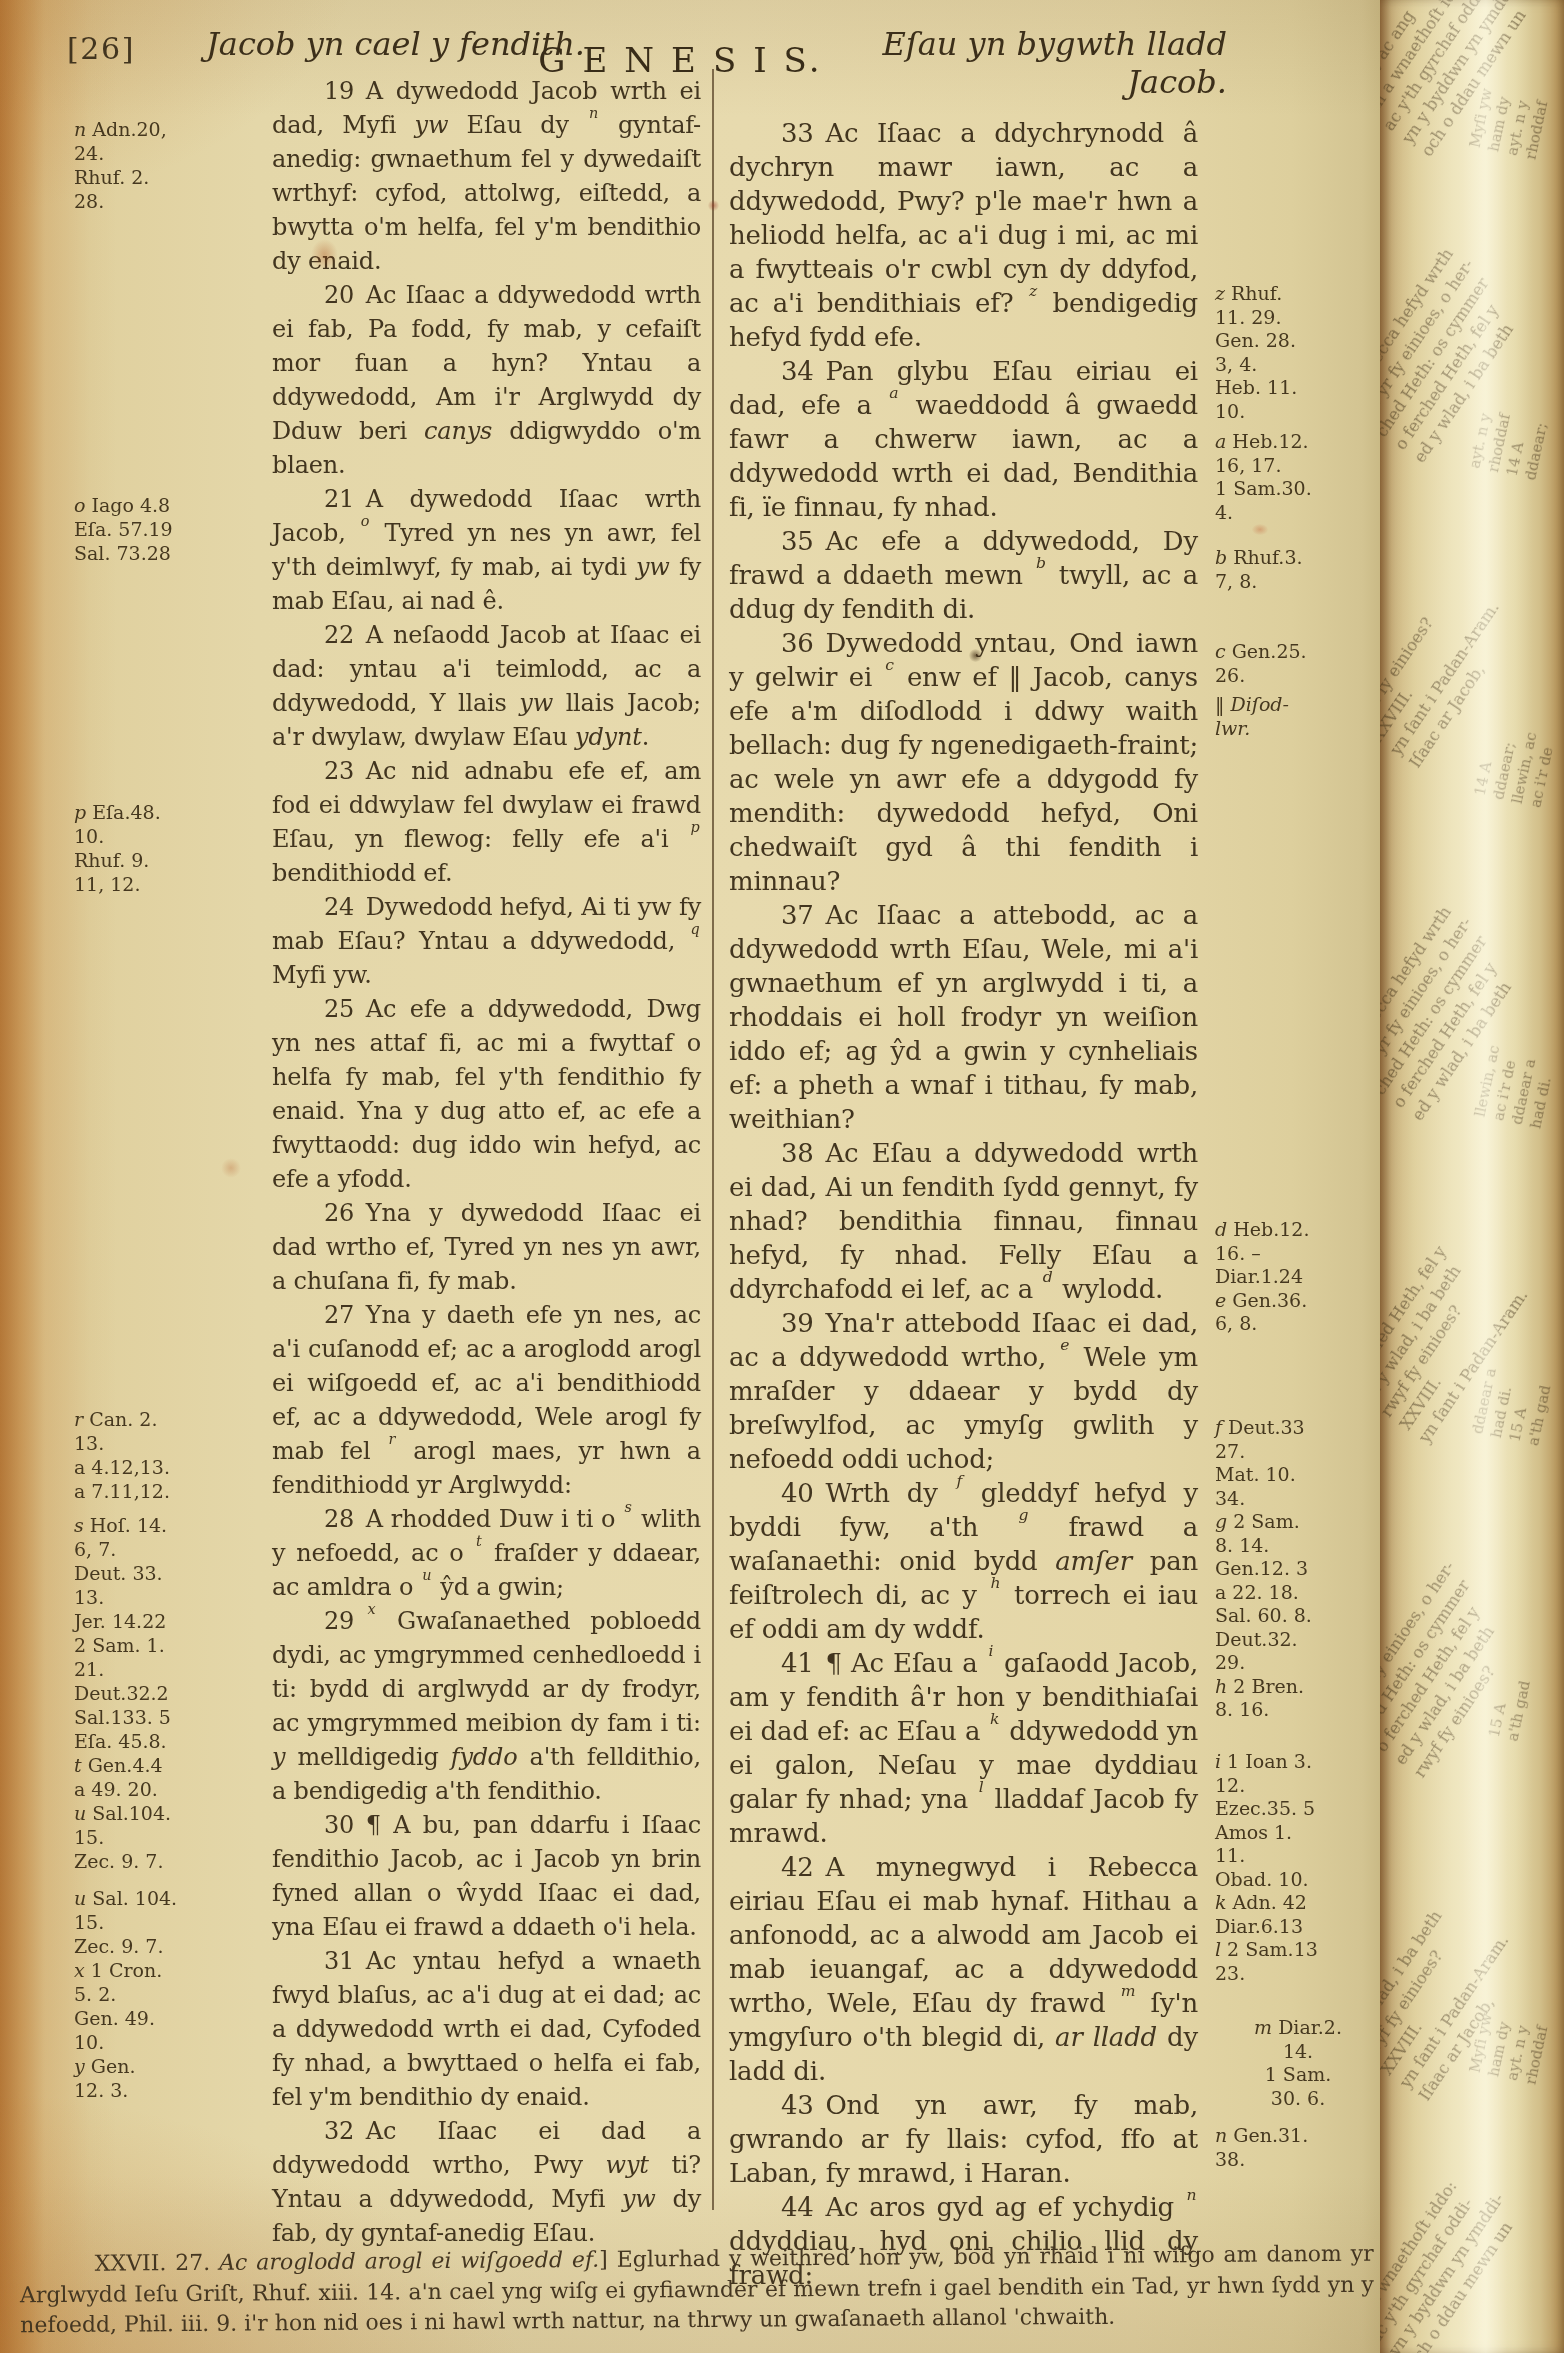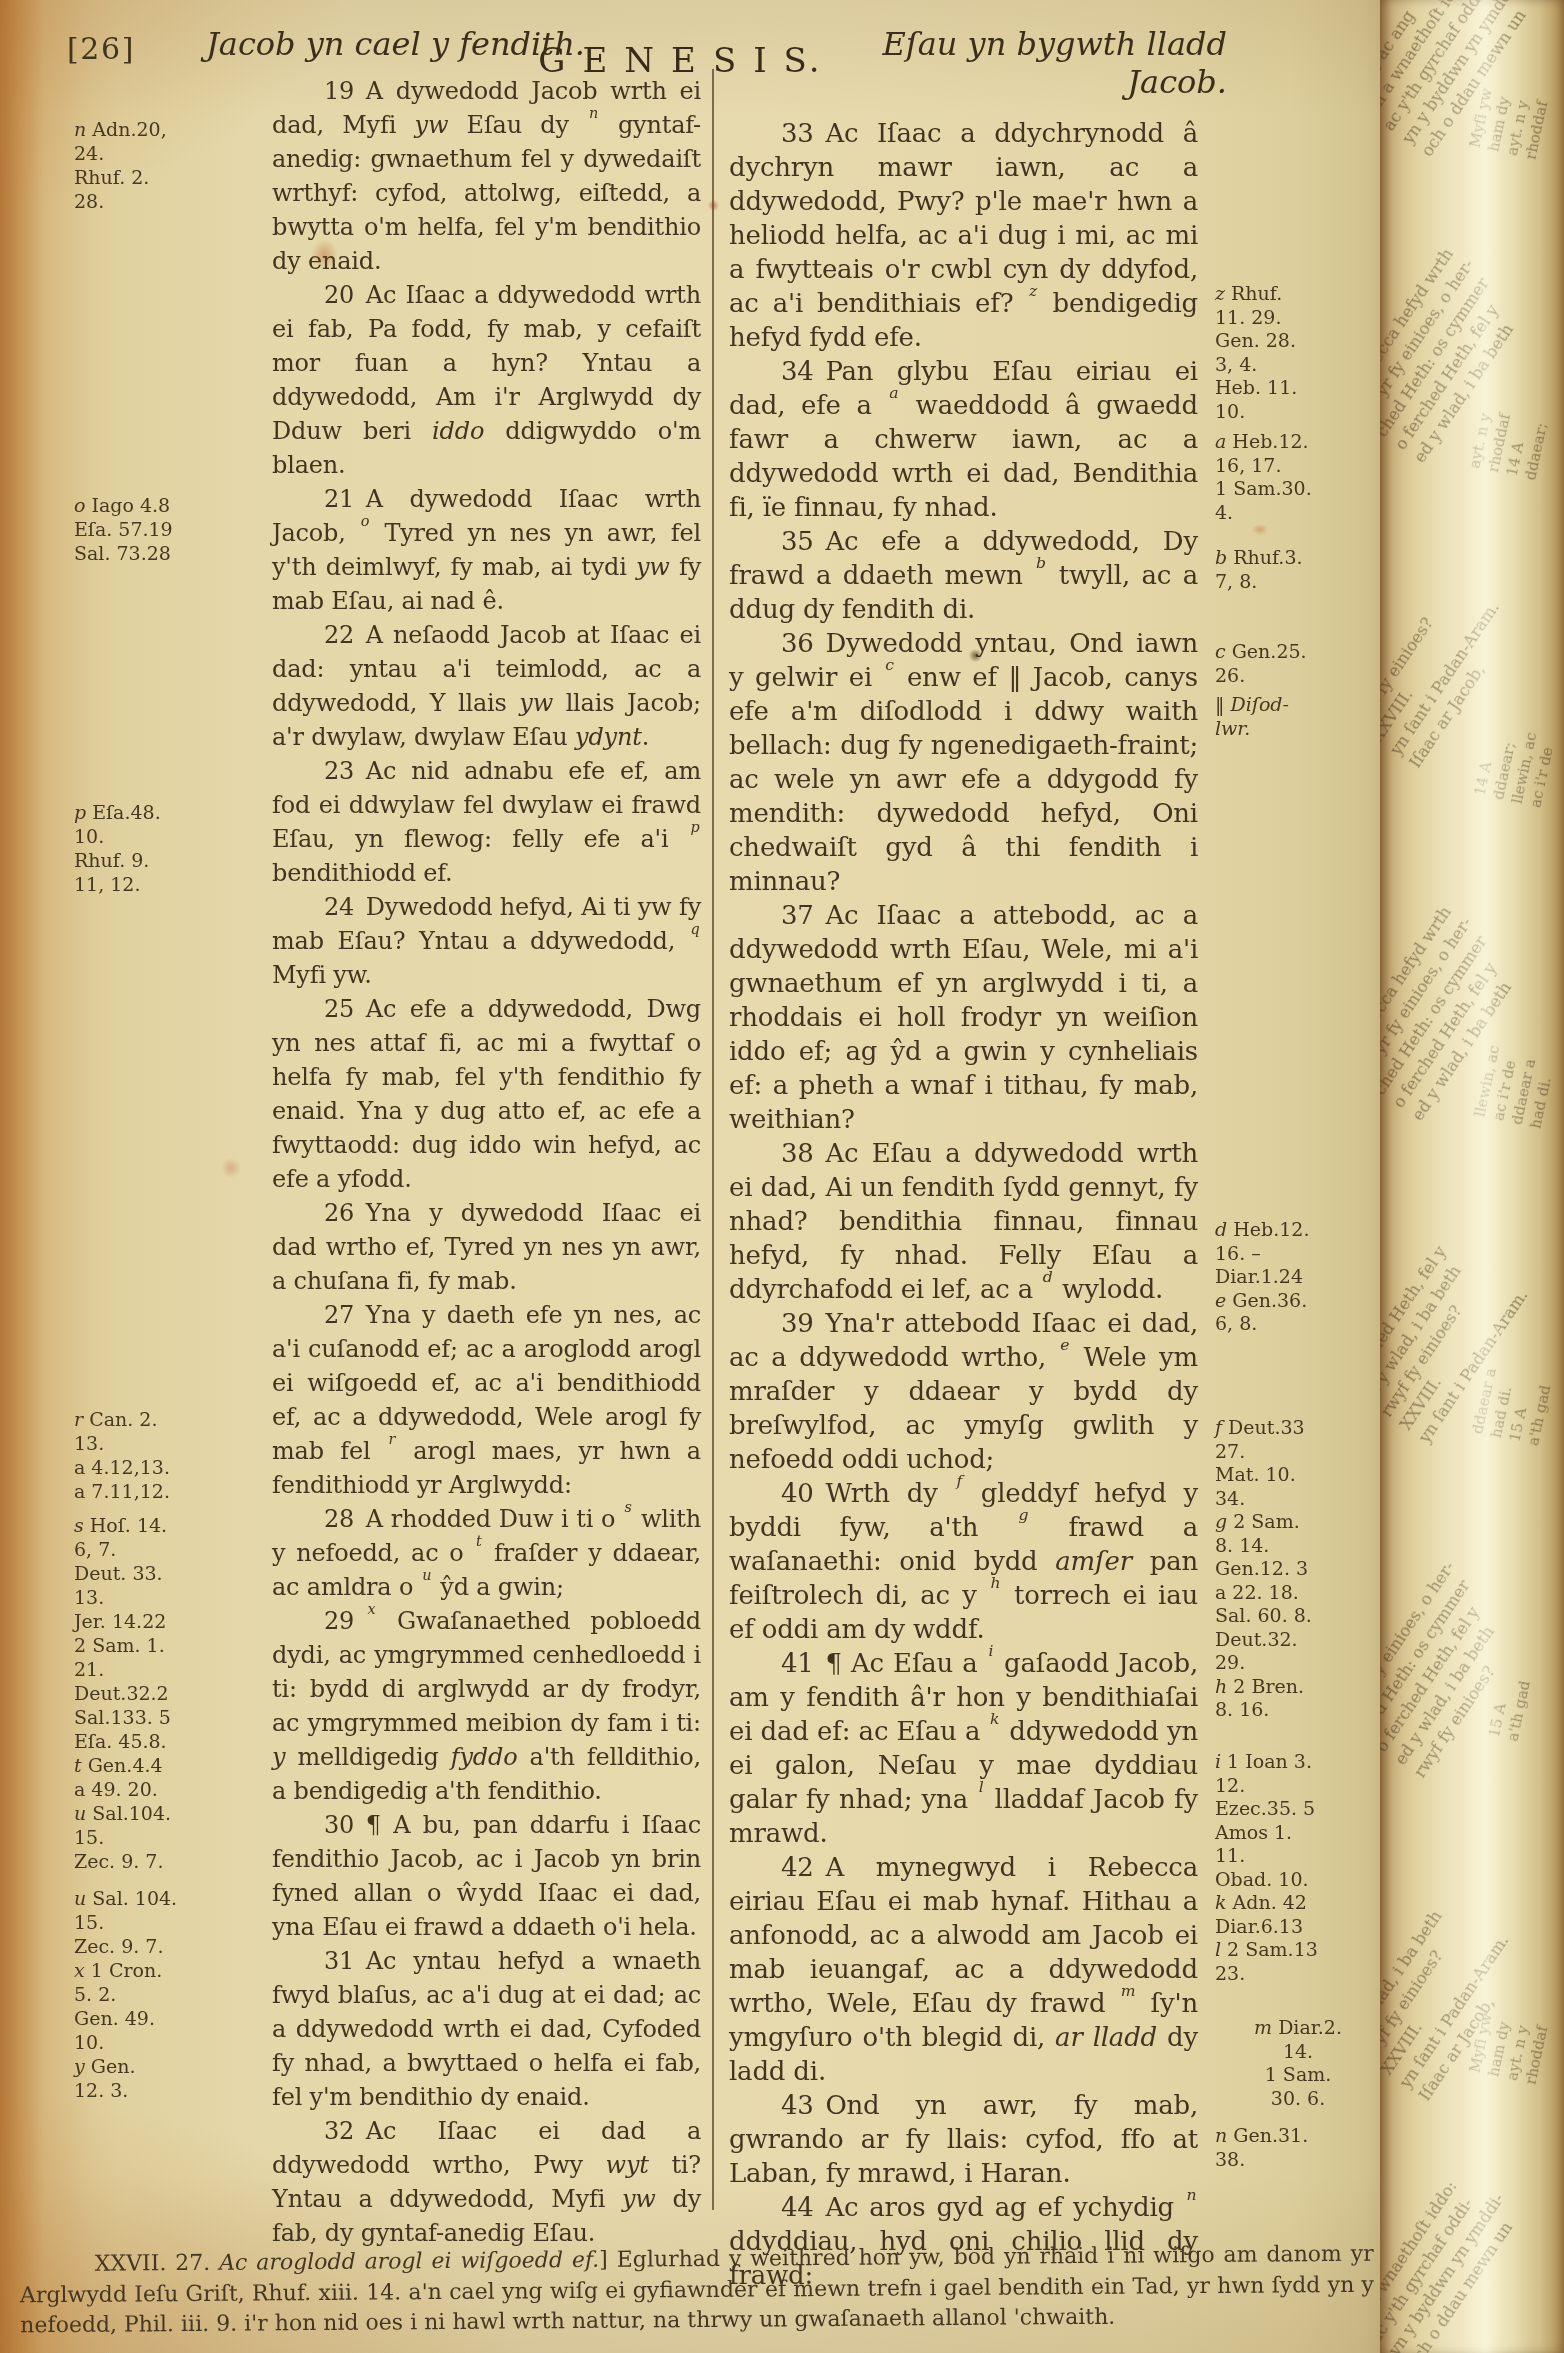--- a/index.html
+++ b/index.html
@@ -154,21 +154,21 @@
       <div class="mnote" style="top: 2016px; text-align: center;"><i>m</i> Diar.2.
 14.
 1 Sam.
 30. 6.</div>
       <div class="mnote" style="top: 2124px;"><i>n</i> Gen.31.
 38.</div>
     </div>
 
   <div class="text-col" id="left-verses">
       <p class="verse"><span class="vnum">19</span>A dywedodd Jacob wrth ei dad, Myfi <i>yw</i> Eſau dy <sup class="ref">n</sup> gyntaf-anedig: gwnaethum fel y dywedaiſt wrthyf: cyfod, attolwg, eiſtedd, a bwytta o'm helfa, fel y'm bendithio dy enaid.</p>
-      <p class="verse"><span class="vnum">20</span>Ac Iſaac a ddywedodd wrth ei fab, Pa fodd, fy mab, y cefaiſt mor fuan a hyn? Yntau a ddywedodd, Am i'r Arglwydd dy Dduw beri <i>iddo</i> ddigwyddo o'm blaen.</p>
+      <p class="verse"><span class="vnum">20</span>Ac Iſaac a ddywedodd wrth ei fab, Pa fodd, fy mab, y cefaiſt mor fuan a hyn? Yntau a ddywedodd, Am i'r Arglwydd dy Dduw beri <i>canys</i> ddigwyddo o'm blaen.</p>
       <p class="verse"><span class="vnum">21</span>A dywedodd Iſaac wrth Jacob, <sup class="ref">o</sup> Tyred yn nes yn awr, fel y'th deimlwyf, fy mab, ai tydi <i>yw</i> fy mab Eſau, ai nad ê.</p>
       <p class="verse"><span class="vnum">22</span>A neſaodd Jacob at Iſaac ei dad: yntau a'i teimlodd, ac a ddywedodd, Y llais <i>yw</i> llais Jacob; a'r dwylaw, dwylaw Eſau <i>ydynt</i>.</p>
       <p class="verse"><span class="vnum">23</span>Ac nid adnabu efe ef, am fod ei ddwylaw fel dwylaw ei frawd Eſau, yn flewog: felly efe a'i <sup class="ref">p</sup> bendithiodd ef.</p>
       <p class="verse"><span class="vnum">24</span>Dywedodd hefyd, Ai ti yw fy mab Eſau? Yntau a ddywedodd, <sup class="ref">q</sup> Myfi yw.</p>
       <p class="verse"><span class="vnum">25</span>Ac efe a ddywedodd, Dwg yn nes attaf fi, ac mi a fwyttaf o helfa fy mab, fel y'th fendithio fy enaid. Yna y dug atto ef, ac efe a fwyttaodd: dug iddo win hefyd, ac efe a yfodd.</p>
       <p class="verse"><span class="vnum">26</span>Yna y dywedodd Iſaac ei dad wrtho ef, Tyred yn nes yn awr, a chuſana fi, fy mab.</p>
       <p class="verse"><span class="vnum">27</span>Yna y daeth efe yn nes, ac a'i cuſanodd ef; ac a aroglodd arogl ei wiſgoedd ef, ac a'i bendithiodd ef, ac a ddywedodd, Wele arogl fy mab fel <sup class="ref">r</sup> arogl maes, yr hwn a fendithiodd yr Arglwydd:</p>
       <p class="verse"><span class="vnum">28</span>A rhodded Duw i ti o <sup class="ref">s</sup> wlith y nefoedd, ac o <sup class="ref">t</sup> fraſder y ddaear, ac amldra o <sup class="ref">u</sup> ŷd a gwin;</p>
       <p class="verse"><span class="vnum">29</span><sup class="ref">x</sup> Gwaſanaethed pobloedd dydi, ac ymgrymmed cenhedloedd i ti: bydd di arglwydd ar dy frodyr, ac ymgrymmed meibion dy fam i ti: <i>y</i> melldigedig <i>fyddo</i> a'th felldithio, a bendigedig a'th fendithio.</p>
       <p class="verse"><span class="vnum">30</span>¶ A bu, pan ddarfu i Iſaac fendithio Jacob, ac i Jacob yn brin fyned allan o ŵydd Iſaac ei dad, yna Eſau ei frawd a ddaeth o'i hela.</p>

